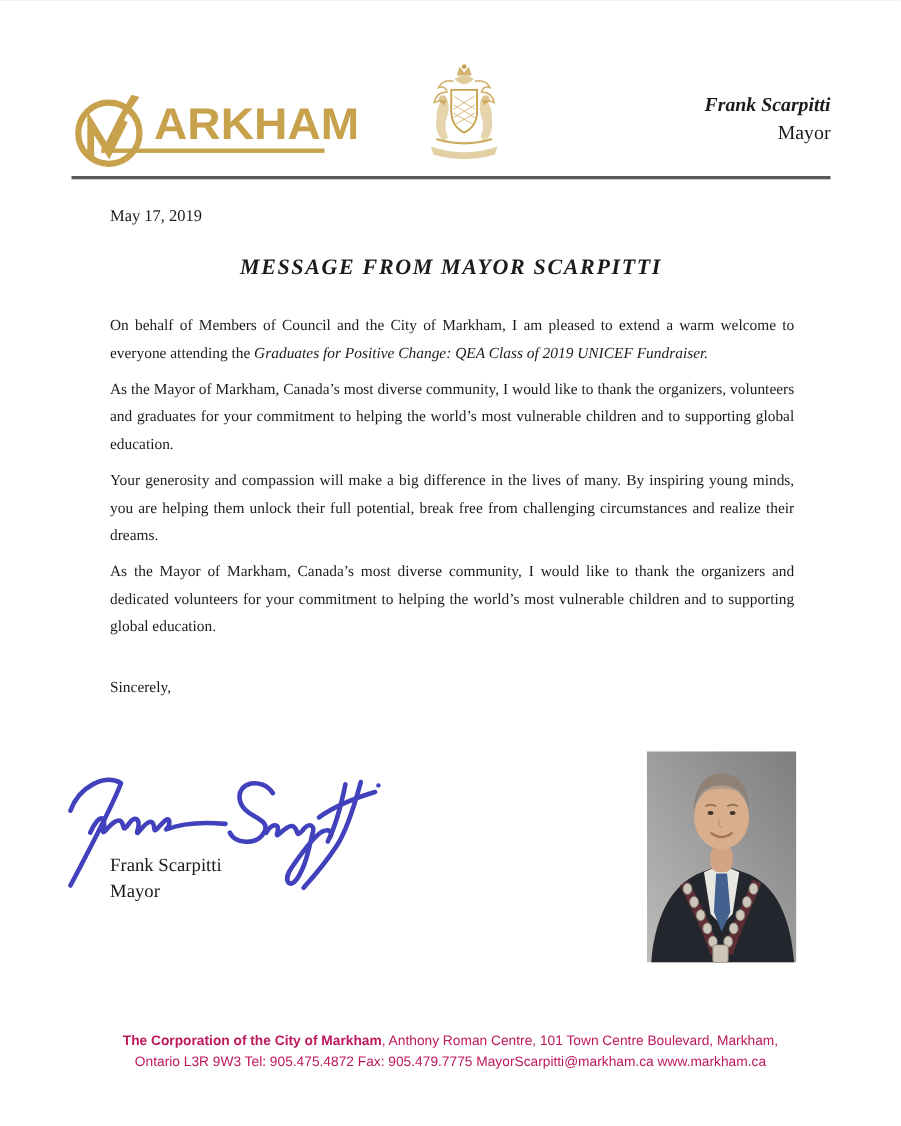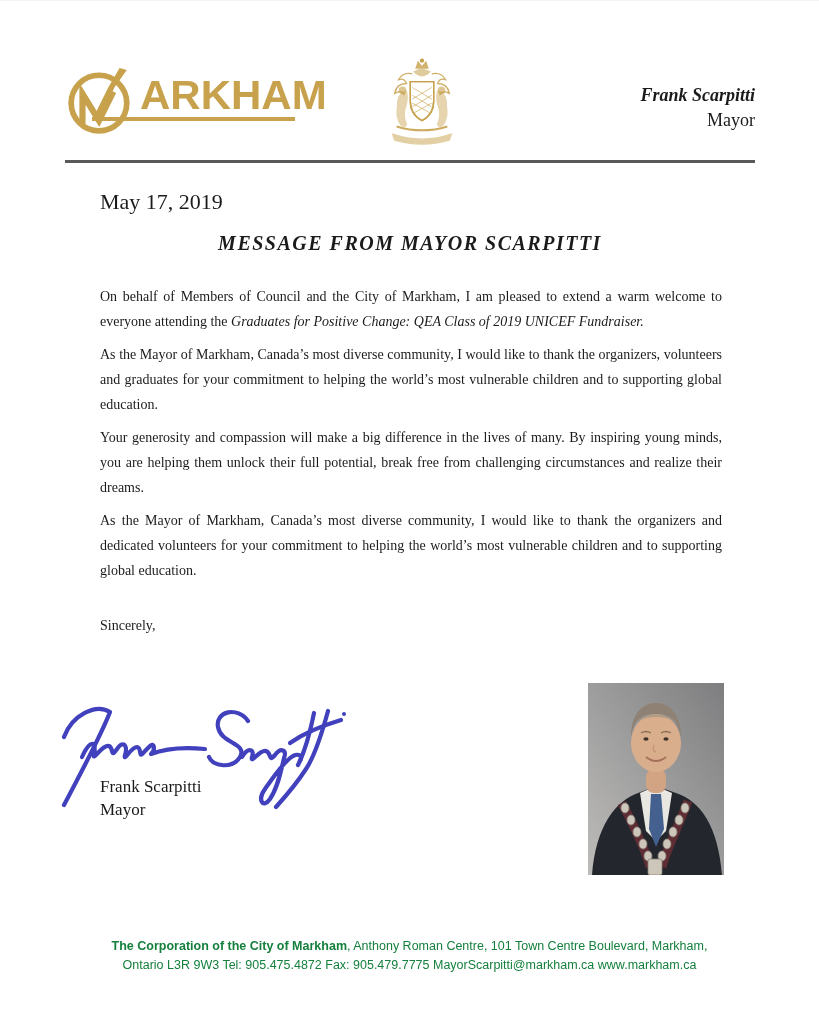--- a/index.html
+++ b/index.html
@@ -8,54 +8,54 @@
     --rule-gray:#58595B;
   }
   html,body{margin:0;padding:0;background:#ffffff;}
   .page{
     position:relative;width:819px;height:1024px;margin:0 auto;
     background:#ffffff;overflow:hidden;
     border-top:1px solid #f3f3f3;border-bottom:1px solid #f0f0f0;
     font-family:"Liberation Serif", serif;color:#1b1b1b;
   }
   
-  .logo{position:absolute;left:63px;top:66px;width:232px;height:68px;}
+  .logo{position:absolute;left:63px;top:84px;width:232px;height:68px;}
   .logo-word{
     position:absolute;left:77px;top:8px;
     font-family:"Liberation Sans", sans-serif;
     font-weight:bold;font-size:42px;line-height:1;letter-spacing:0px;
     color:var(--brand-gold);transform:scaleY(0.96);transform-origin:top left;
   }
   .logo-underline{position:absolute;left:29px;top:50px;right:0;height:4px;background:var(--brand-gold);}
   .crest{position:absolute;left:383px;top:56px;width:78px;height:96px;color:var(--brand-gold);}
   .sender{position:absolute;right:64px;top:82px;text-align:right;font-size:18px;line-height:25px;}
   .sender .name{font-weight:bold;font-style:italic;}
   .rule{position:absolute;left:65px;top:159px;width:690px;height:3px;background:var(--rule-gray);}
   
-  .date{position:absolute;left:100px;top:188px;font-size:22px;}
+  .date{position:absolute;left:100px;top:188px;font-size:15px;}
   .heading{
     position:absolute;left:65px;top:231px;width:690px;text-align:center;
     font-size:20px;font-weight:bold;font-style:italic;letter-spacing:1.5px;
   }
   .body{position:absolute;left:100px;top:283px;width:622px;}
   .body p{
     margin:0 0 8px 0;font-size:14px;line-height:25px;
     text-align:justify;
   }
   .body p .it{font-style:italic;}
   .closing{margin-top:30px !important;text-align:center;}
   
   .signature{position:absolute;left:52px;top:698px;width:300px;height:118px;color:var(--signature-blue);}
   .signer{position:absolute;left:100px;top:774px;font-size:17px;line-height:23px;}
   
   .portrait{position:absolute;left:588px;top:682px;width:136px;height:192px;}
   
   .footer{
     position:absolute;left:0;right:0;top:936px;text-align:center;
-    font-family:"Liberation Sans", sans-serif;font-size:12.5px;line-height:1.55;color:#15803d;
+    font-family:"Liberation Sans", sans-serif;font-size:12.5px;line-height:1.55;color:#be185d;
   }
   .footer-inner{width:630px;margin:0 auto;}
 </style>
 </head>
 <body>
 
 <div class="page">
 
   <div class="logo">
     <svg width="74" height="68" viewBox="0 0 68 66" style="position:absolute;left:0;top:0;color:var(--brand-gold);">

